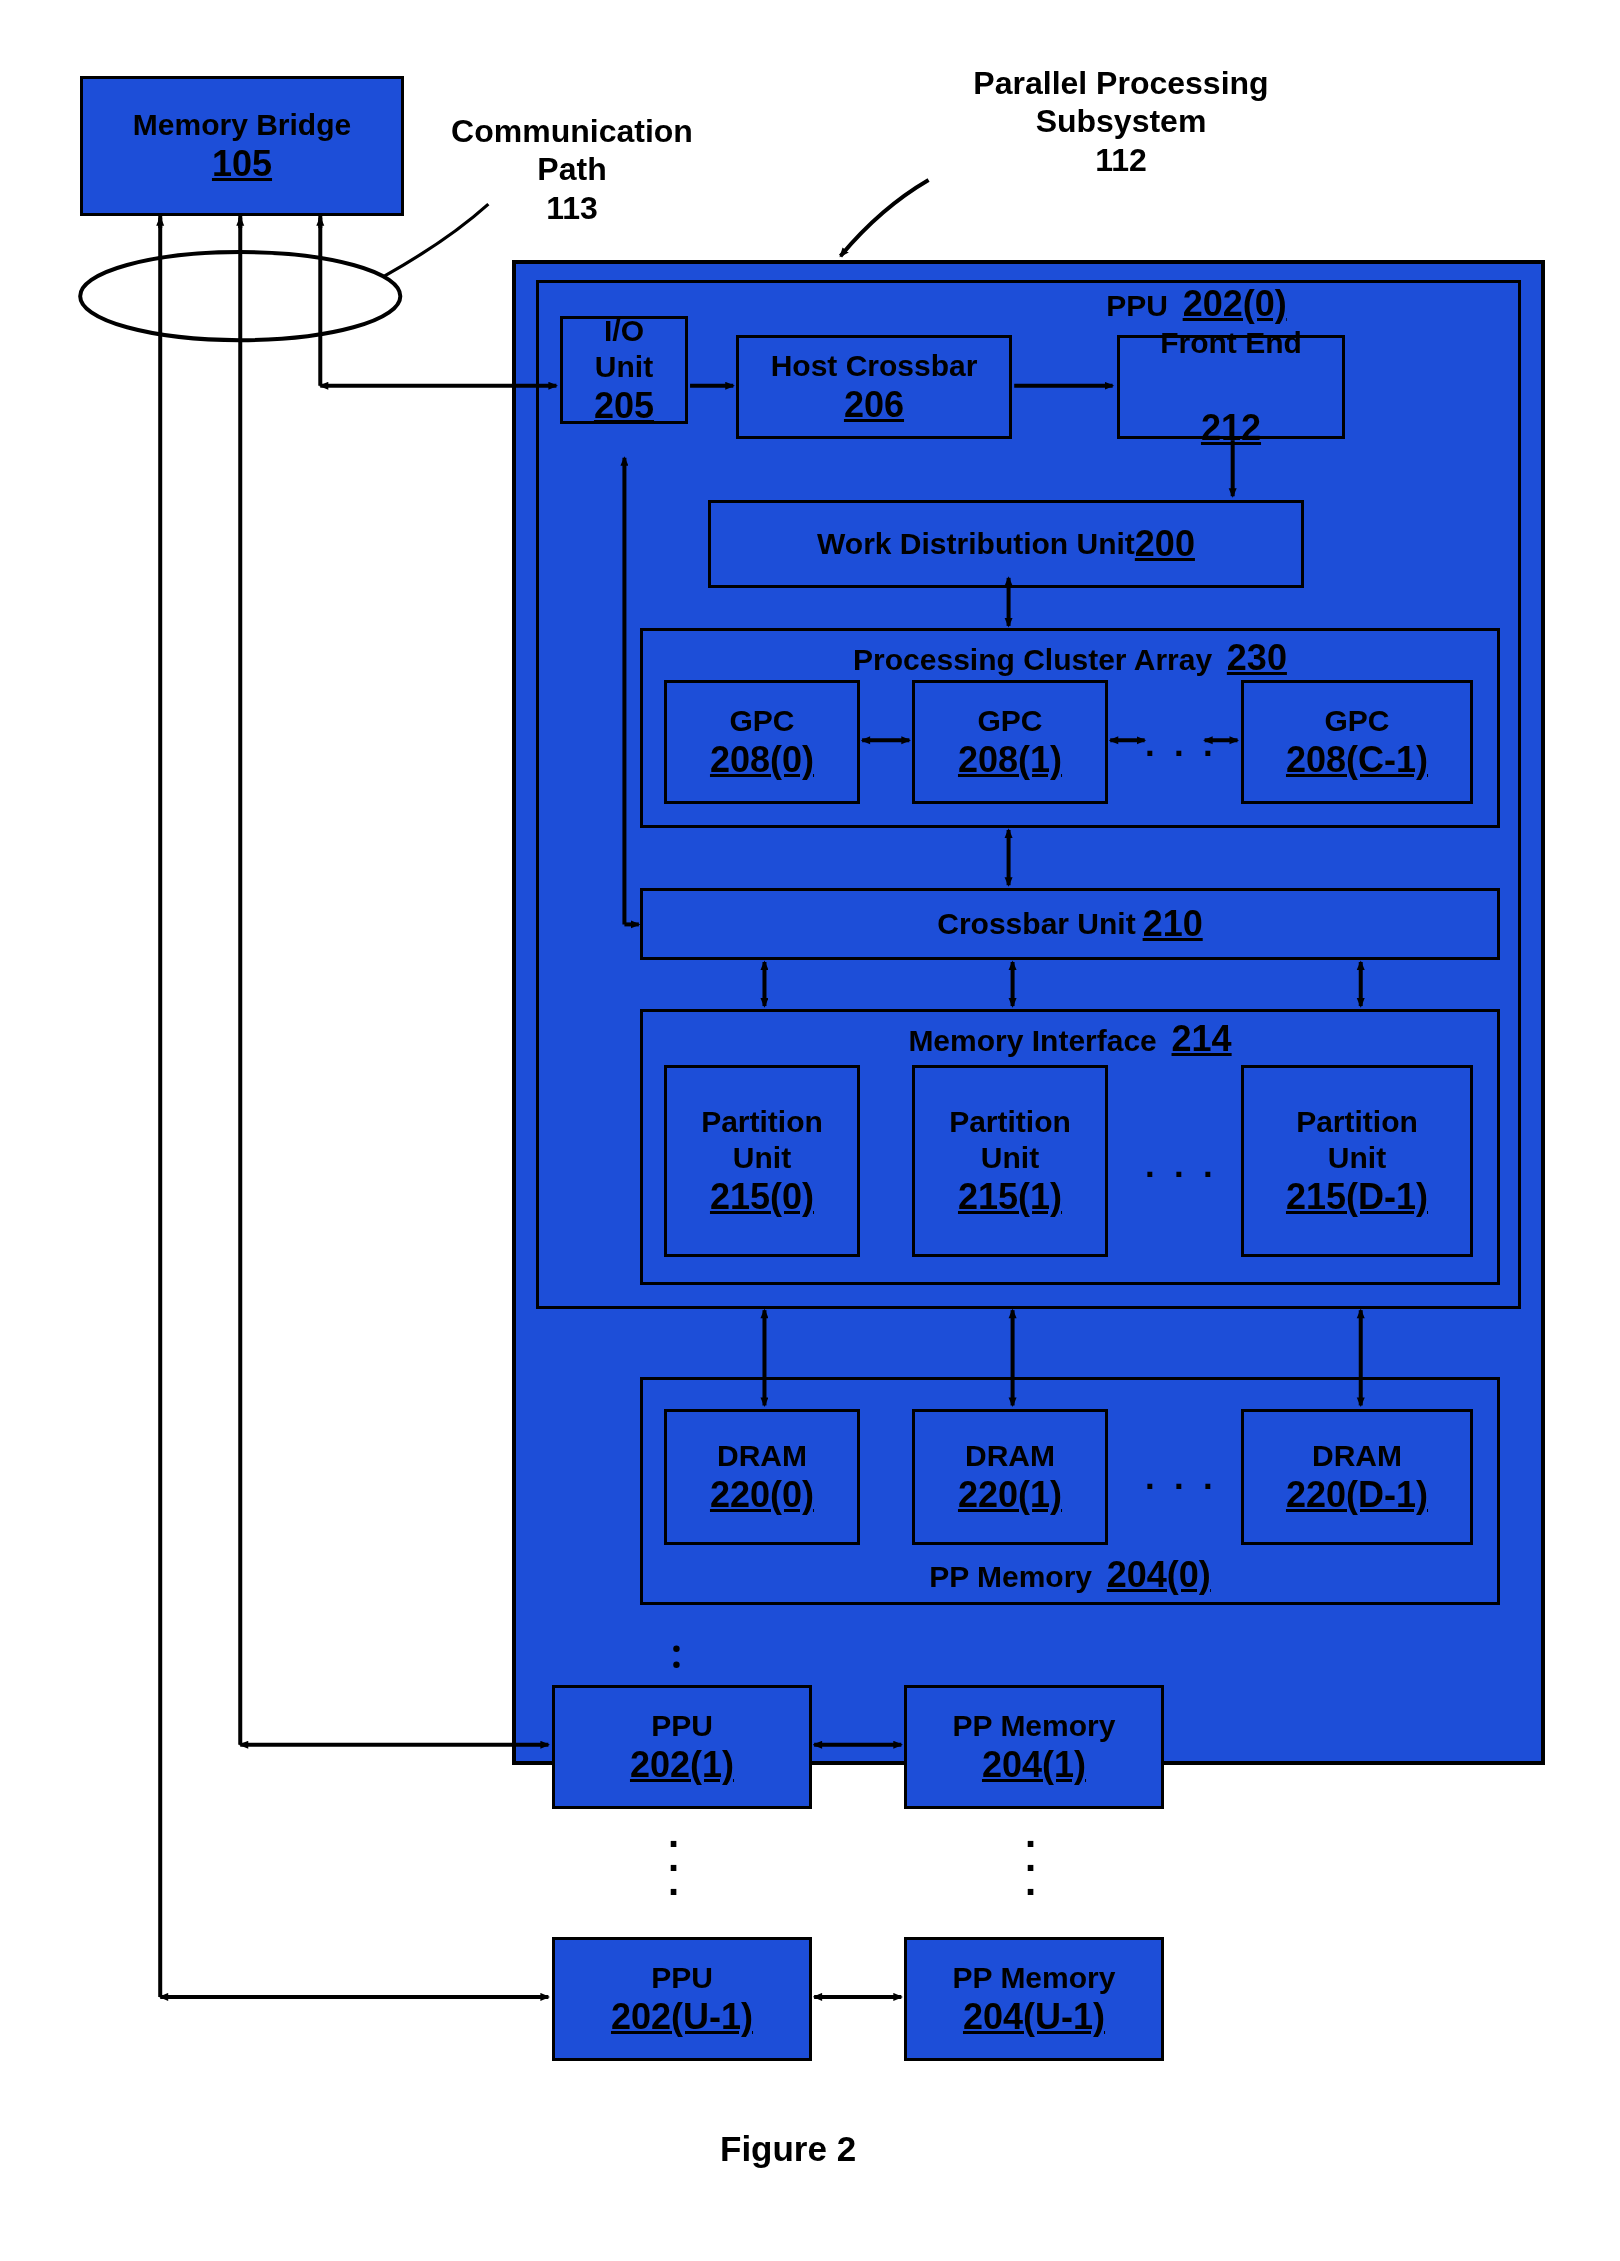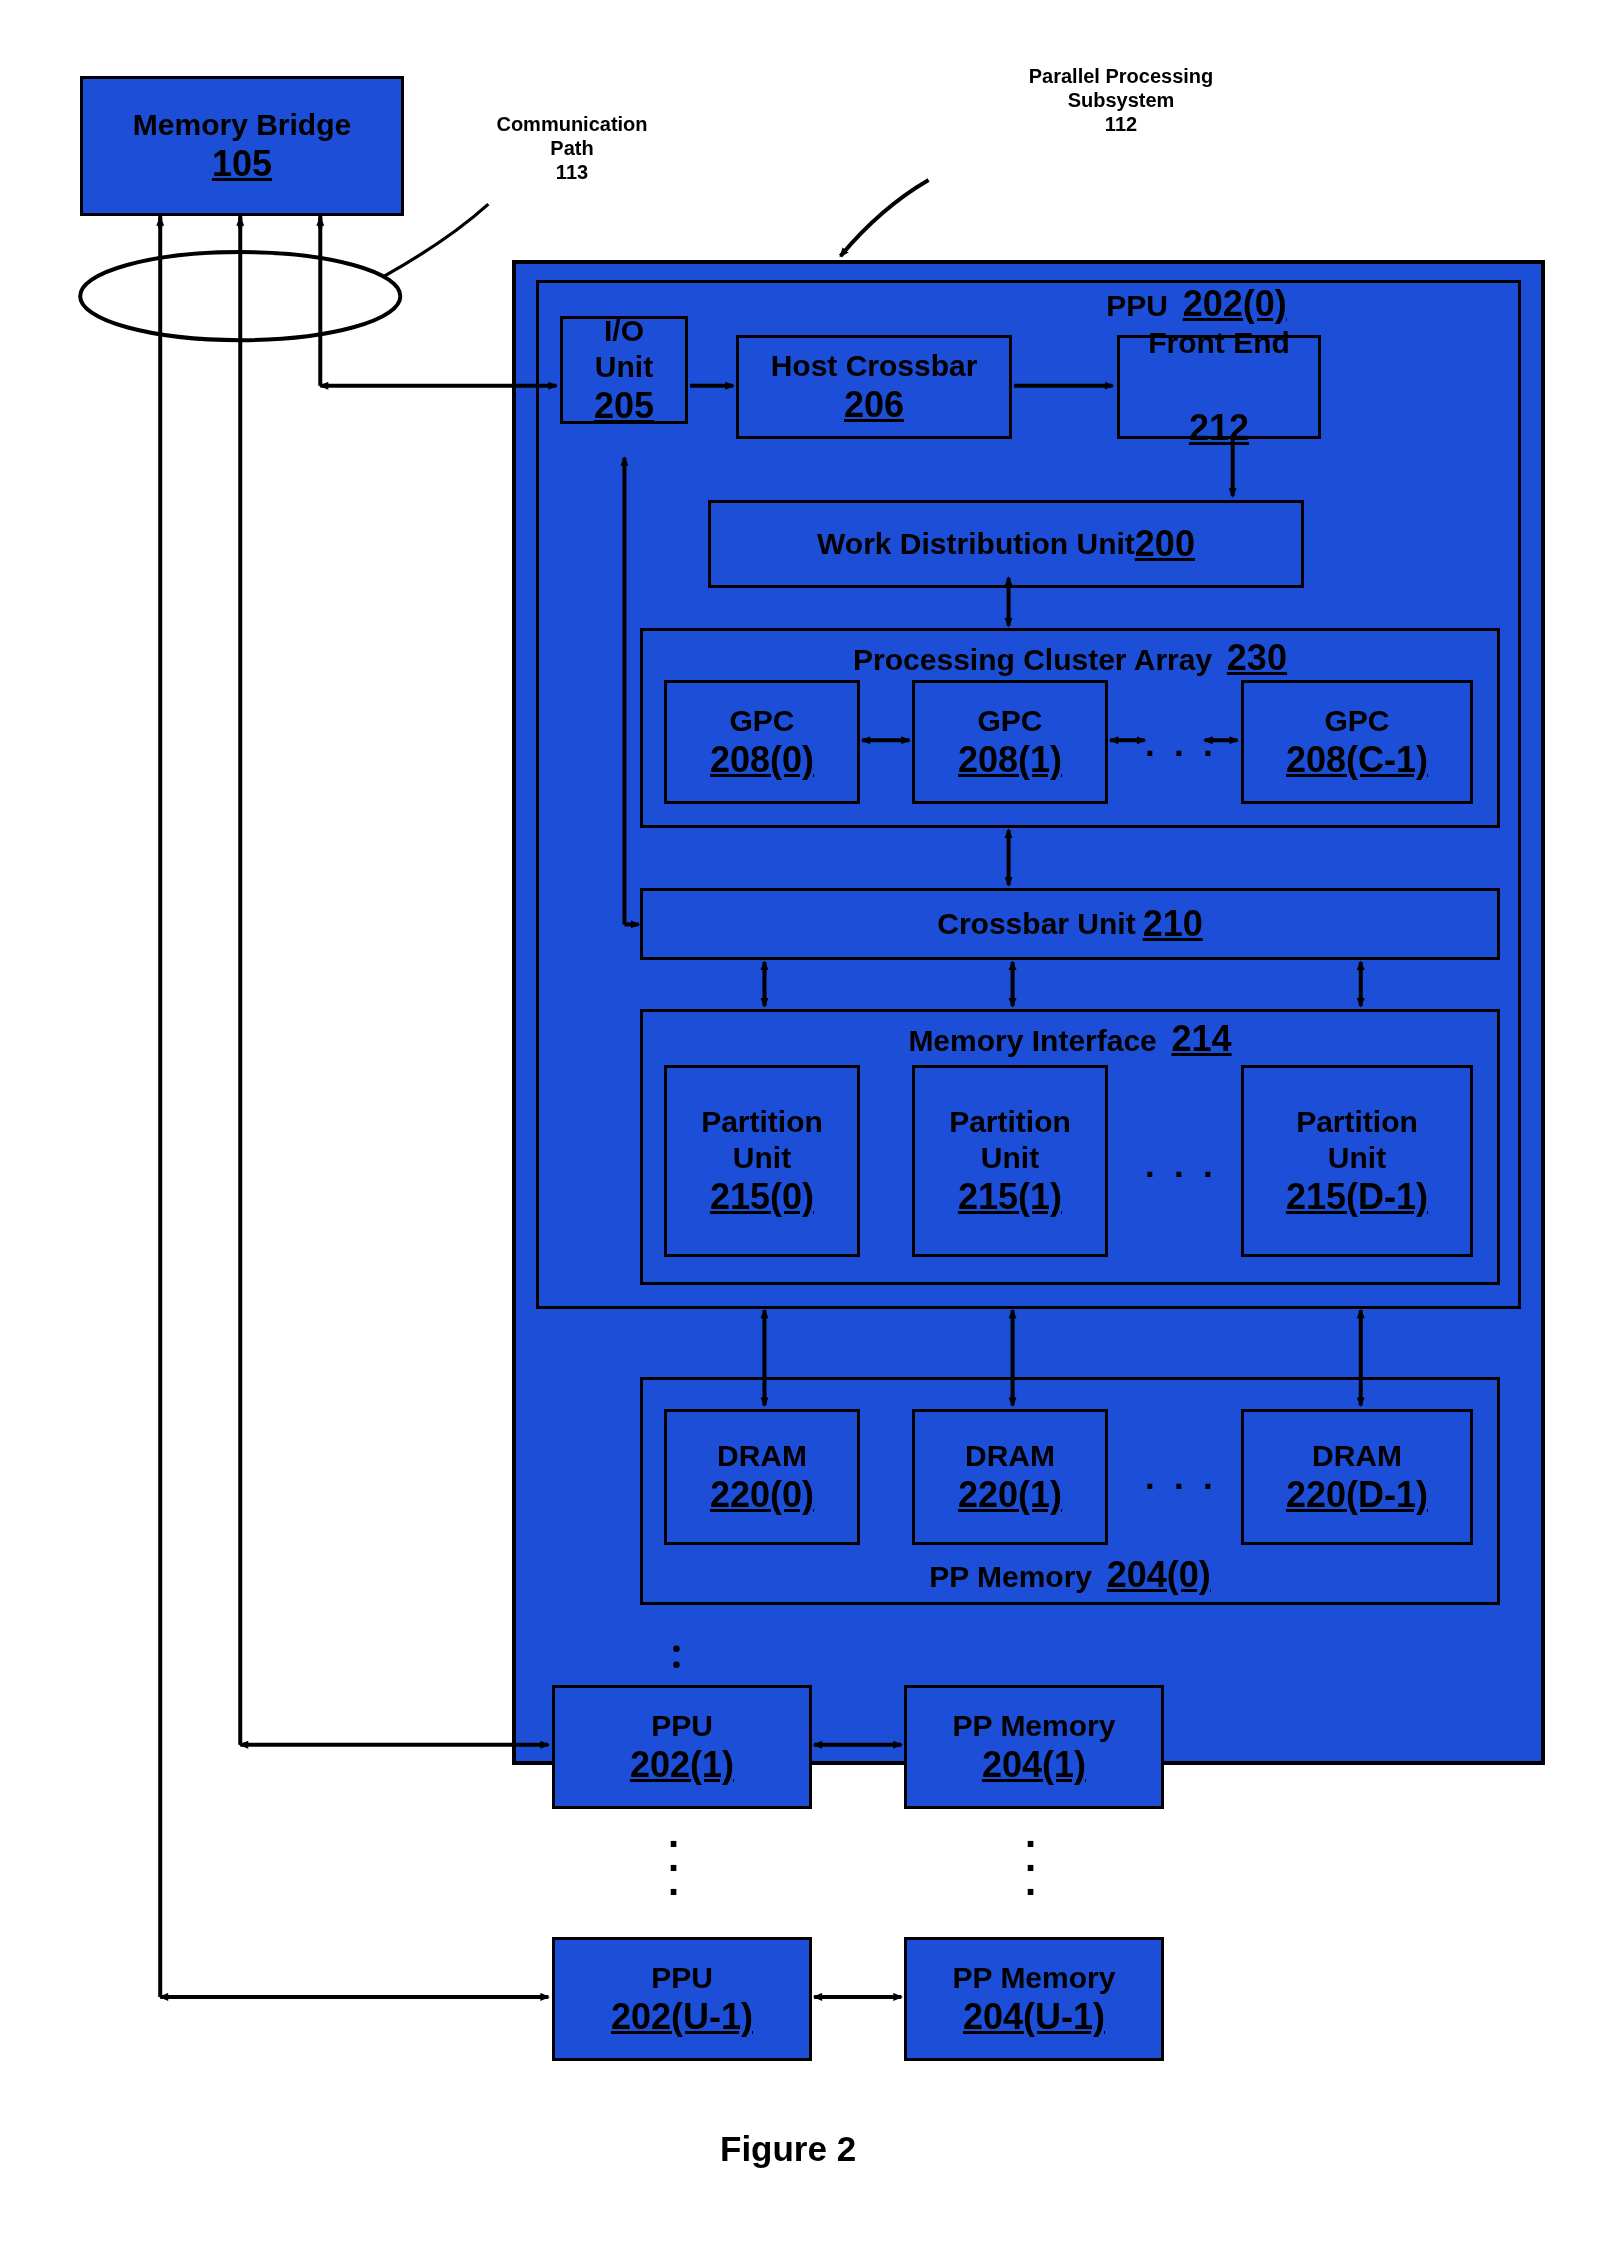--- a/index.html
+++ b/index.html
@@ -32,21 +32,21 @@
   }
   .header-row {
     font-weight: bold;
     font-size: 30px;
     text-align: center;
     width: 100%;
   }
   .free-label {
     position: absolute;
     font-weight: bold;
-    font-size: 20px;
+    font-size: 32px;
     text-align: center;
     line-height: 1.2;
   }
   .dots {
     position: absolute;
     font-weight: bold;
     font-size: 35px;
     letter-spacing: 4.8px;
   }
   svg.overlay {
@@ -88,21 +88,21 @@
   <div class="label" style="white-space:pre-line;">I/O
 Unit</div>
   <div class="num">205</div>
 </div>
 
 <div class="box" style="left:736px; top:335px; width:276px; height:104px;">
   <div class="label">Host Crossbar</div>
   <div class="num">206</div>
 </div>
 
-<div class="box" style="left:1117px; top:335px; width:204px; height:104px;gap:46px;">
+<div class="box" style="left:1117px; top:335px; width:228px; height:104px;gap:46px;">
   <div class="label">Front End</div>
   <div class="num">212</div>
 </div>
 
 <div class="box" style="left:708px; top:500px; width:596px; height:88px; flex-direction:row; gap:0;">
   <span class="label">Work Distribution Unit</span>
   <span class="num">200</span>
 </div>
 
 <div class="box" style="left:640px; top:628px; width:860px; height:200px; justify-content:flex-start; padding-top:6.4px;">

